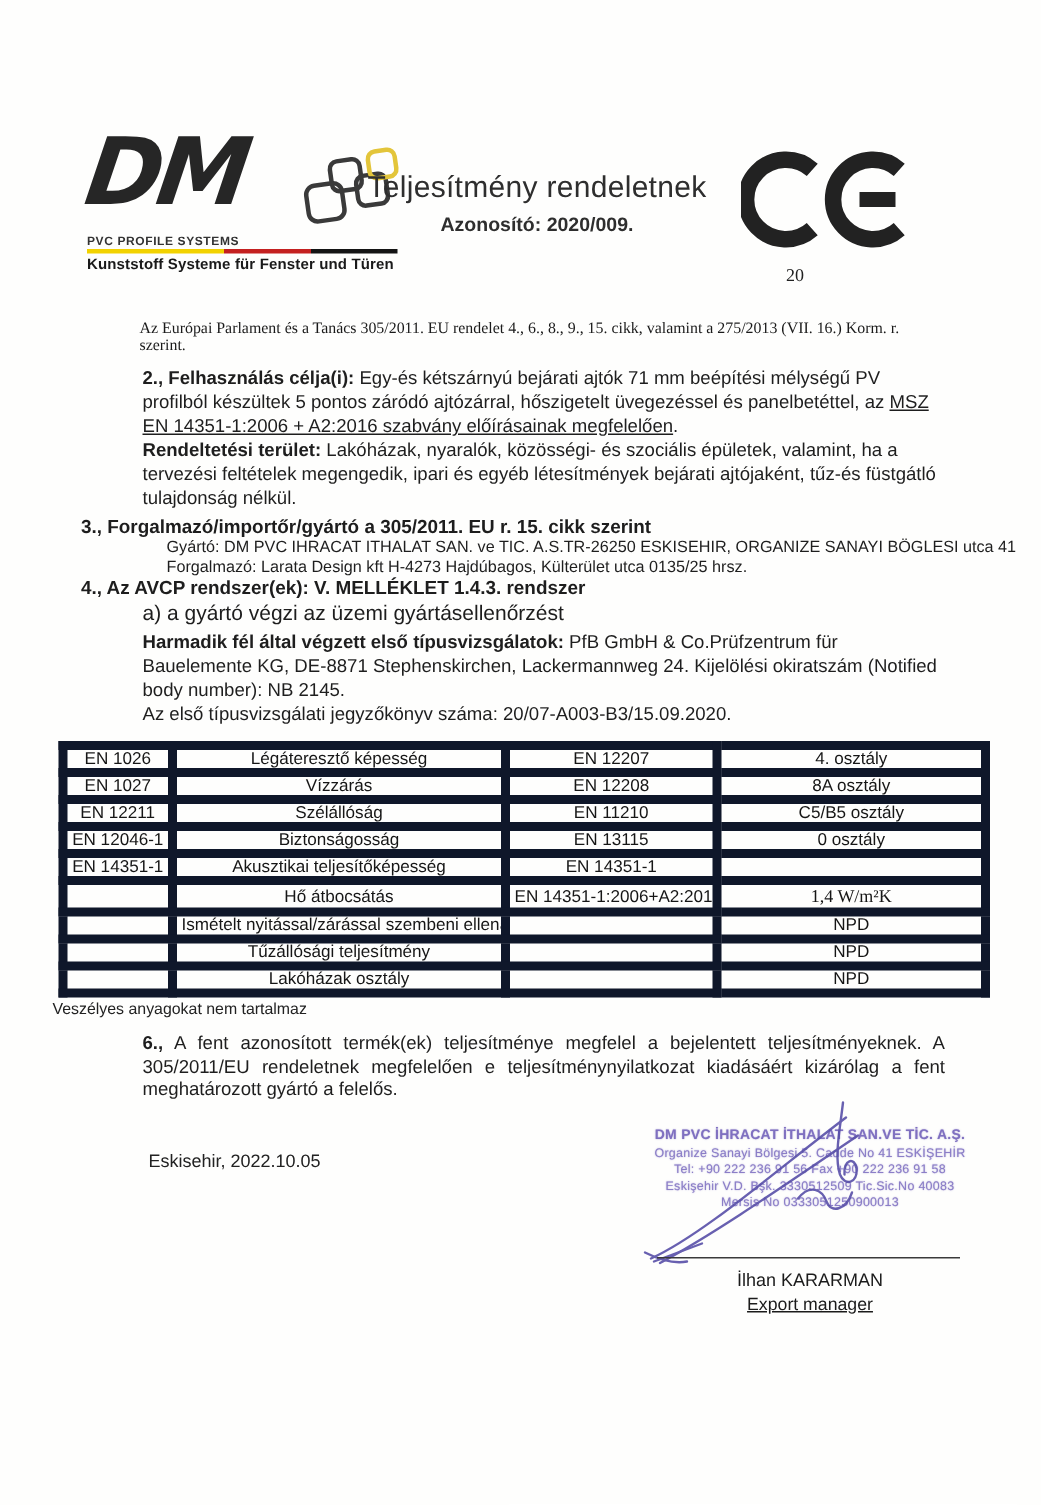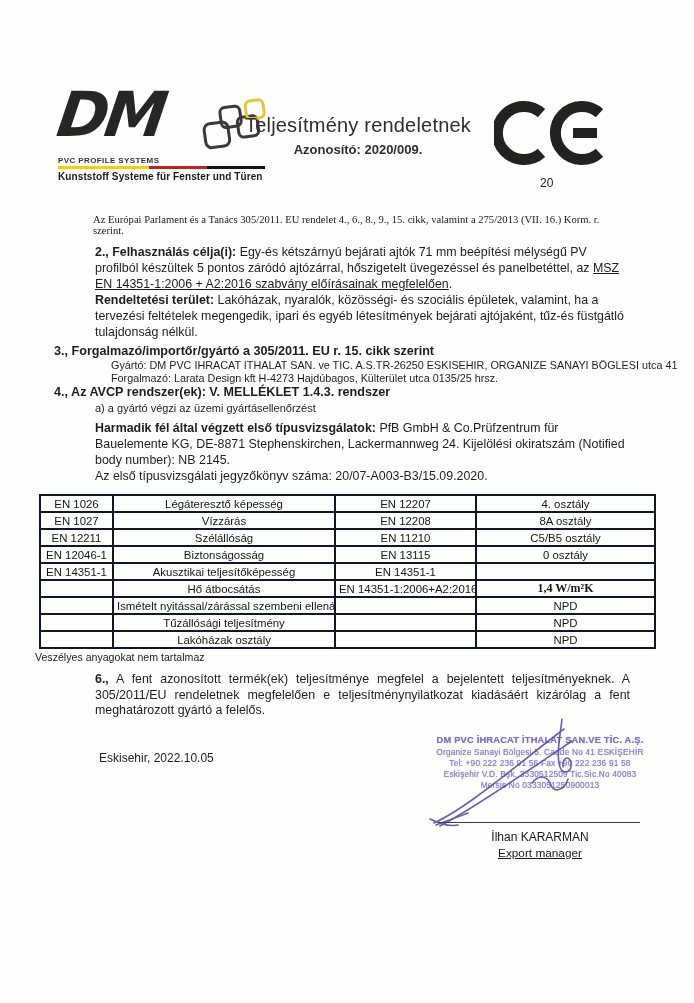--- a/index.html
+++ b/index.html
@@ -18,42 +18,42 @@
   .logo-squares { position:absolute; left:140px; top:6px; }
   .logo-bottom { position:absolute; left:0; top:64px; width:207px; }
   .pvc-systems { text-align:left; font-size:8px; font-weight:700; letter-spacing:.4px; color:#333; padding-right:2px; }
   .tricolor { height:3px; margin-top:1px;
     background:linear-gradient(to right,#f2d200 0%,#f2d200 44%,#c42020 44%,#c42020 72%,#141414 72%,#141414 100%); }
   .kunststoff { margin-top:2px; font-size:10px; font-weight:700; color:#1a1a1a; white-space:nowrap; letter-spacing:.1px; }
   .title-block { position:absolute; left:240px; top:114px; width:236px; text-align:center; color:#2e2e2e; }
   .doc-title { font-size:20px; letter-spacing:.2px; }
   .doc-subtitle { font-size:13px; font-weight:700; margin-top:5px; }
   .ce-block { position:absolute; left:494px; top:97px; }
-  .ce-number { position:absolute; left:540px; top:176px; font-family:Liberation Sans, sans-serif; font-size:12px; color:#222; }
+  .ce-number { position:absolute; left:524px; top:176px; font-family:Liberation Serif, serif; font-size:12px; color:#222; }
   
   .intro {
     margin:4px 66px 0 93px; font-family:"Liberation Serif", serif; font-size:10.6px; color:#1a1a1a;
   }
   .para { margin-left:95px; margin-right:64px; font-size:12.4px; line-height:16px; color:#1e1e1e; }
   .b { font-weight:700; }
   .u { text-decoration:underline; }
   .mt12 { margin-top:12px; } .mt8 { margin-top:8px; } .mt4 { margin-top:4px; }
   .small-line { font-size:10.8px; line-height:13px; margin-left:111px; margin-right:10px; color:#1e1e1e; }
   .s3-label, .s4-label { margin-left:54px; font-size:12.6px; line-height:15px; font-weight:700; }
-  .ab-line { margin-left:95px; font-size:11px; line-height:16px; }
+  .ab-line { margin-left:95px; font-size:14px; line-height:16px; }
   
   table.perf {
     margin:10px 0 0 39px; width:615px; border-collapse:collapse; table-layout:fixed;
     font-size:11.4px; color:#161616;
   }
   table.perf td {
-    border:2px solid #0f172a; text-align:center; height:17px; padding:0 3px;
+    border:6px solid #0f172a; text-align:center; height:17px; padding:0 3px;
     overflow:hidden; white-space:nowrap;
   }
-  td.emph-value { font-family:"Liberation Serif", serif; font-weight:700; font-size:12px; }
+  td.emph-value { font-family:"Liberation Serif", serif; font-weight:400; font-size:12px; }
   .hazard { margin:2px 0 0 35px; font-size:10.6px; color:#222; }
   .s6 { margin-top:9px; text-align:justify; line-height:15.5px; }
   
   .footer { position:relative; height:235px; }
   .place-date { position:absolute; left:99px; top:32px; font-size:12px; color:#222; }
   .stamp-block { position:absolute; left:428px; top:16px; width:224px; text-align:center;
     color:#8b7ec7; font-size:8.3px; line-height:11px; letter-spacing:.2px;
     text-shadow:0 0 1px rgba(134,120,195,.75); }
   .stamp-title { font-weight:700; font-size:9.3px; color:#7f70c0; margin-bottom:1px; }
   .sig-rule { position:absolute; left:438px; top:103px; width:202px; border-top:1.6px solid #3a3a3a; }

